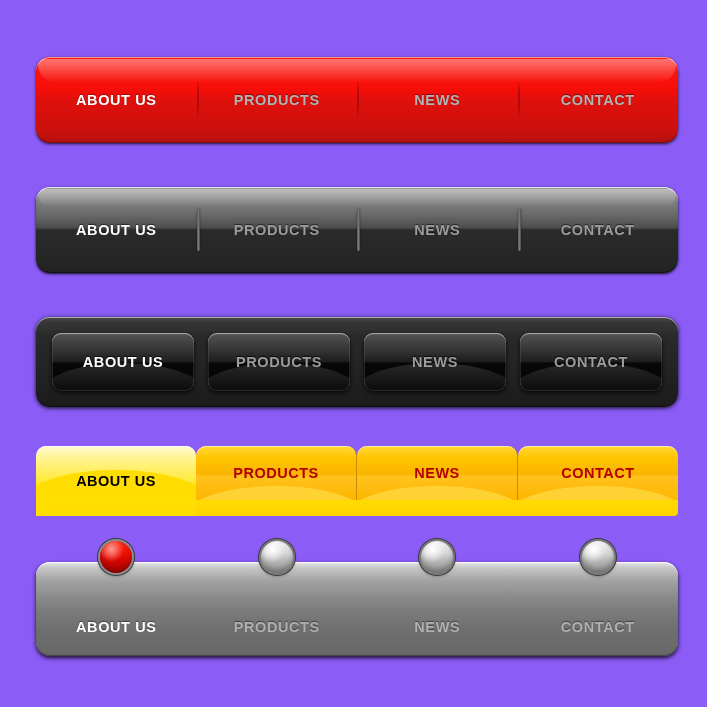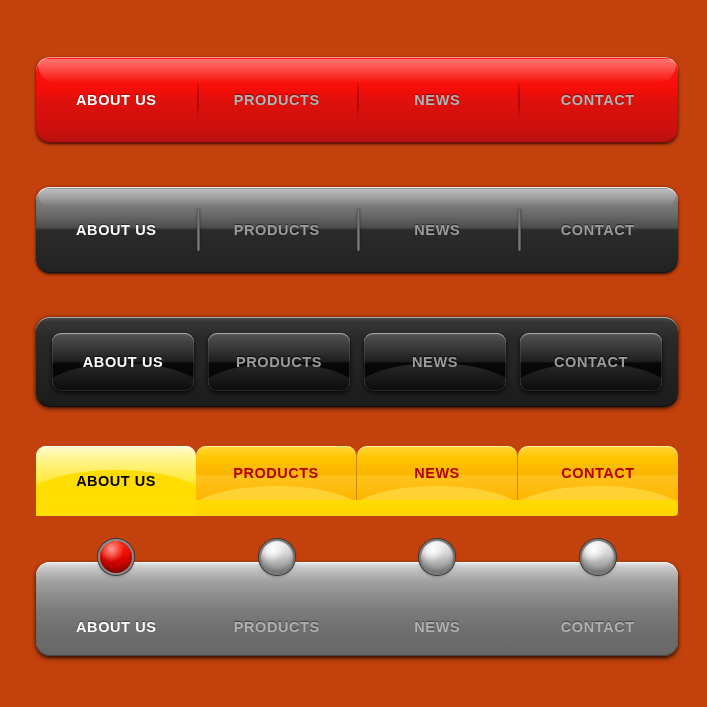--- a/index.html
+++ b/index.html
@@ -13,21 +13,21 @@
     position: relative;
     overflow: hidden;
     font-family: "Liberation Sans", sans-serif;
     -webkit-font-smoothing: antialiased;
   }
   .stage {
     position: absolute;
     left: 0; top: 0;
     width: 707px;
     height: 707px;
-    background: #c2410c;
+    background: #8b5cf6;
   }
 
   
   .navbar {
     position: absolute;
     left: 36px;
     width: 642px;
     box-sizing: border-box;
   }
 

